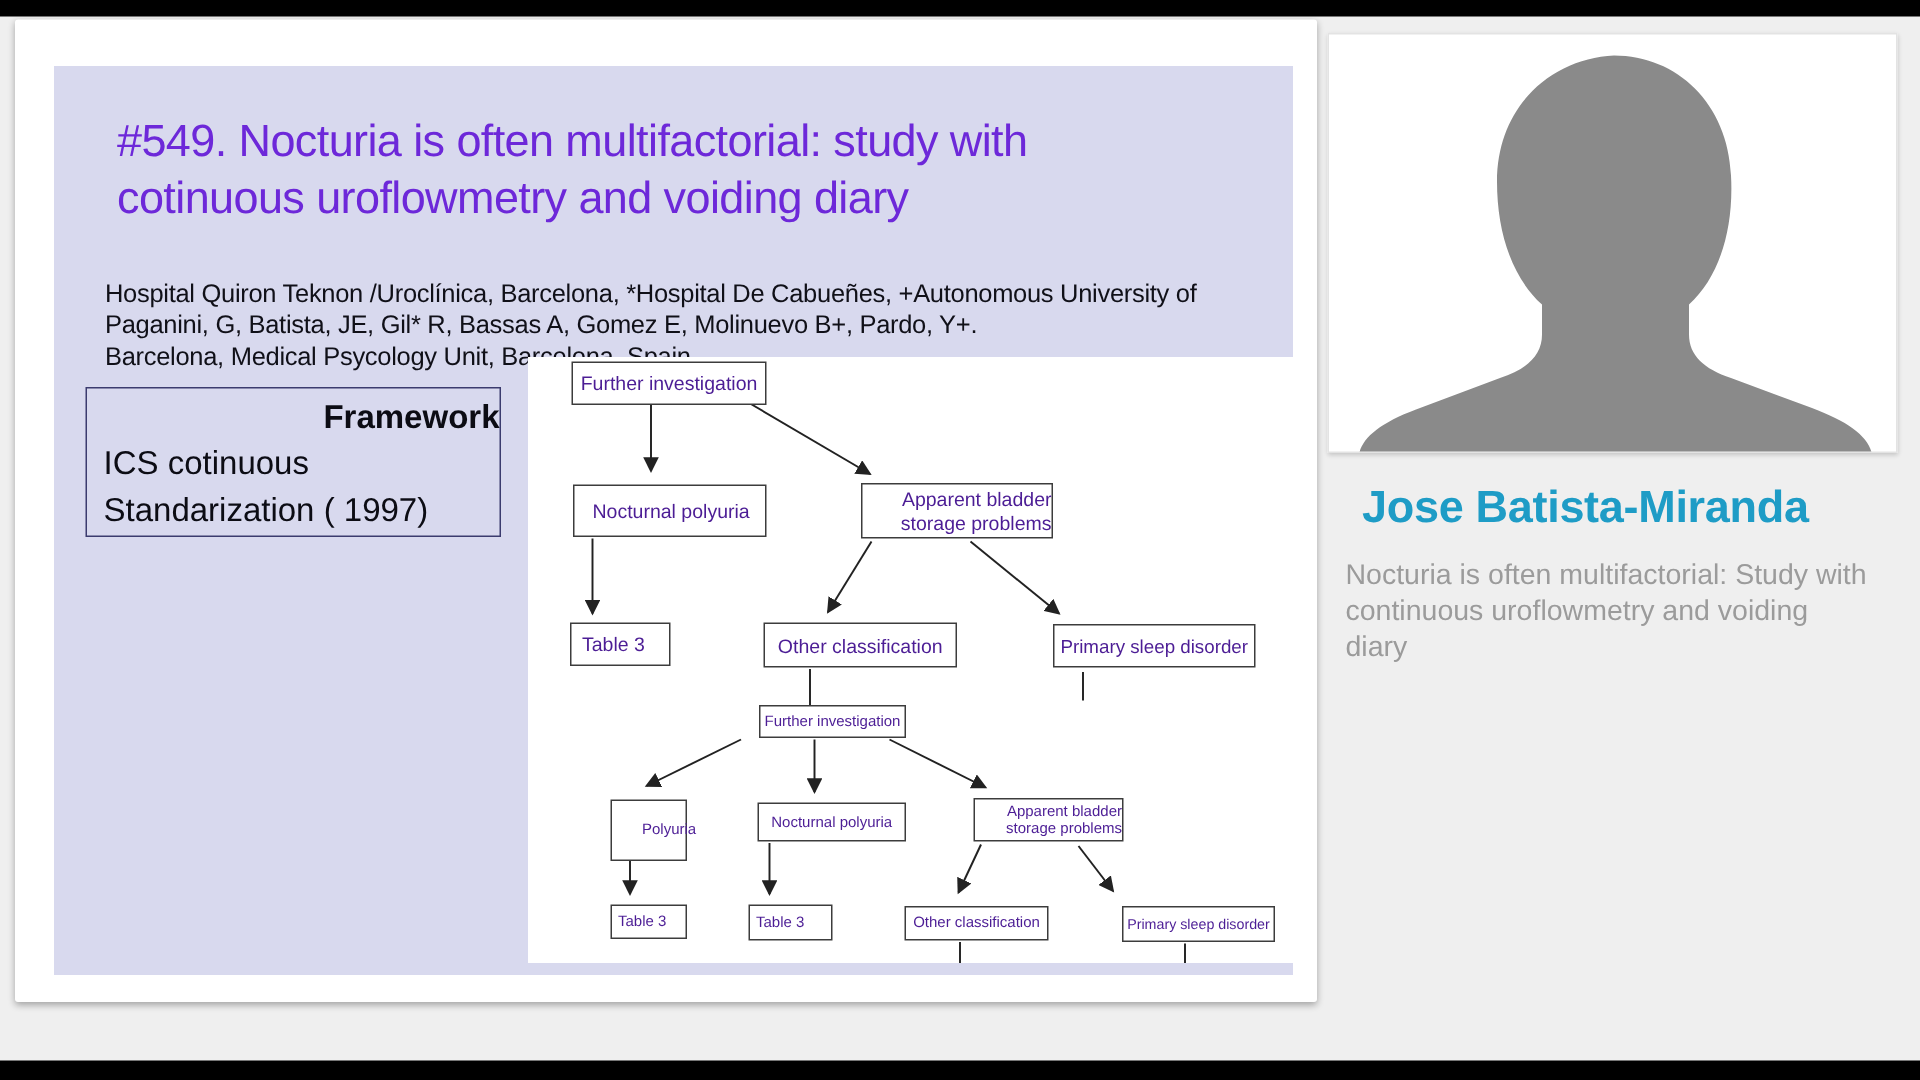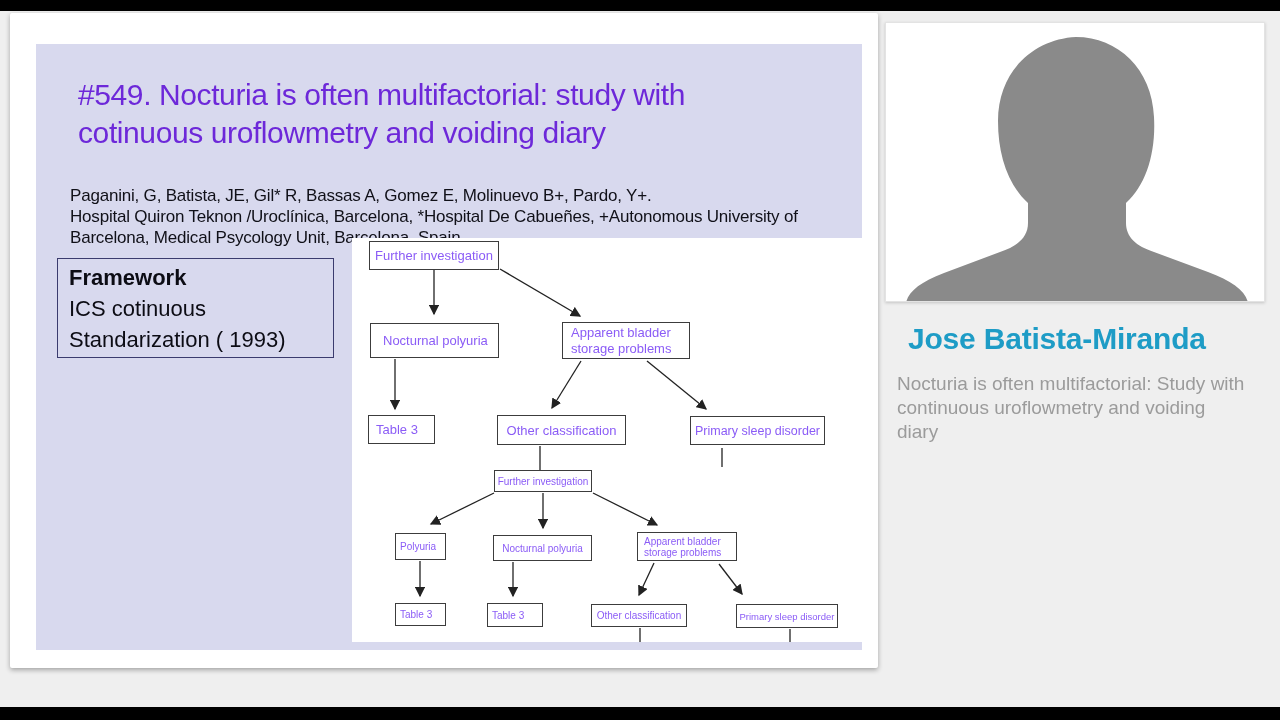--- a/index.html
+++ b/index.html
@@ -18,37 +18,37 @@
   .slide-bg { position:absolute; left:26px; top:31px; width:826px; height:606px; background:#d8d9ee; }
 
   .slide-title { position:absolute; left:42px; top:32px; color:#6d28d9;
                  font-size:30px; line-height:38px; letter-spacing:-0.4px; font-weight:400; }
   .authors { position:absolute; left:34px; top:141px; color:#101018;
              font-size:17px; line-height:21px; letter-spacing:-0.2px; }
 
   .framework-box { position:absolute; left:21px; top:214px; width:277px; height:100px;
                    border:1px solid #3b3b6e; padding:3px 0 0 11px; color:#0c0c14;
                    font-size:22px; line-height:31px; }
-  .fw-head { font-weight:700; }
+  .fw-head { font-weight:700;text-align:right; }
 
   
   .flowchart { position:absolute; left:352px; top:238px; width:524px; height:404px; background:#ffffff; }
   .flowchart svg.arrows { position:absolute; left:0; top:0; }
-  .node { position:absolute; background:#fff; border:1px solid #3c3c3c; color:#8b5cf6;
-          display:flex; align-items:center; justify-content:center; text-align:left; }
+  .node { position:absolute; background:#fff; border:1px solid #3c3c3c; color:#4c1d95;
+          display:flex; align-items:center; justify-content:center; text-align:right;margin-left:12px; }
   .al { justify-content:flex-start; }
   .nw { white-space:nowrap; }
   .n-fi1 { left:17px;  top:3px;   width:130px; height:29px; font-size:13px; }
   .n-np1 { left:18px;  top:85px;  width:129px; height:35px; font-size:13px; padding-left:12px; }
   .n-ab1 { left:210px; top:84px;  width:128px; height:37px; font-size:13px; line-height:16px; padding-left:8px; }
   .n-t31 { left:16px;  top:177px; width:67px;  height:29px; font-size:13px; padding-left:7px; }
   .n-oc1 { left:145px; top:177px; width:129px; height:30px; font-size:13px; }
   .n-ps1 { left:338px; top:178px; width:135px; height:29px; font-size:12.5px; }
   .n-fi2 { left:142px; top:232px; width:98px;  height:22px; font-size:10px; }
-  .n-po  { left:43px;  top:295px; width:51px;  height:27px; font-size:10px; padding-left:4px; }
+  .n-po  { left:43px;  top:295px; width:51px;  height:41px; font-size:10px; padding-left:20px; }
   .n-np2 { left:141px; top:297px; width:99px;  height:26px; font-size:10px; }
   .n-ab2 { left:285px; top:294px; width:100px; height:29px; font-size:10px; line-height:11px; padding-left:6px; }
   .n-t2  { left:43px;  top:365px; width:51px;  height:23px; font-size:10px; padding-left:4px; }
   .n-t32 { left:135px; top:365px; width:56px;  height:24px; font-size:10px; padding-left:4px; }
   .n-oc2 { left:239px; top:366px; width:96px;  height:23px; font-size:10px; }
   .n-ps2 { left:384px; top:366px; width:102px; height:24px; font-size:9.5px; }
 
   
   .avatar-card { position:absolute; left:885px; top:22px; width:380px; height:280px;
                  background:#ffffff; border:1px solid #e3e3e3; box-shadow:0 1px 3px rgba(0,0,0,.18);
@@ -69,29 +69,29 @@
 
   <div class="slide-card">
     <div class="slide-bg">
 
       <div class="slide-title">
         <div>#549. Nocturia is often multifactorial: study with</div>
         <div>cotinuous uroflowmetry and voiding diary</div>
       </div>
 
       <div class="authors">
+        <div>Hospital Quiron Teknon /Uroclínica, Barcelona, *Hospital De Cabueñes, +Autonomous University of</div>
         <div>Paganini, G, Batista, JE, Gil* R, Bassas A, Gomez E, Molinuevo B+, Pardo, Y+.</div>
-        <div>Hospital Quiron Teknon /Uroclínica, Barcelona, *Hospital De Cabueñes, +Autonomous University of</div>
         <div>Barcelona, Medical Psycology Unit, Barcelona, Spain</div>
       </div>
 
       <div class="framework-box">
         <div class="fw-head">Framework</div>
         <div class="fw-line">ICS cotinuous</div>
-        <div class="fw-line">Standarization ( 1993)</div>
+        <div class="fw-line">Standarization ( 1997)</div>
       </div>
     </div>
 
     <div class="flowchart" style="left:342px; top:225px;">
       <svg class="arrows" width="524" height="404" viewBox="0 0 524 404">
         <defs>
           <marker id="ah" markerWidth="9" markerHeight="8" refX="7" refY="4" orient="auto">
             <path d="M0,0 L8,4 L0,8 Z" fill="#222"></path>
           </marker>
         </defs>

